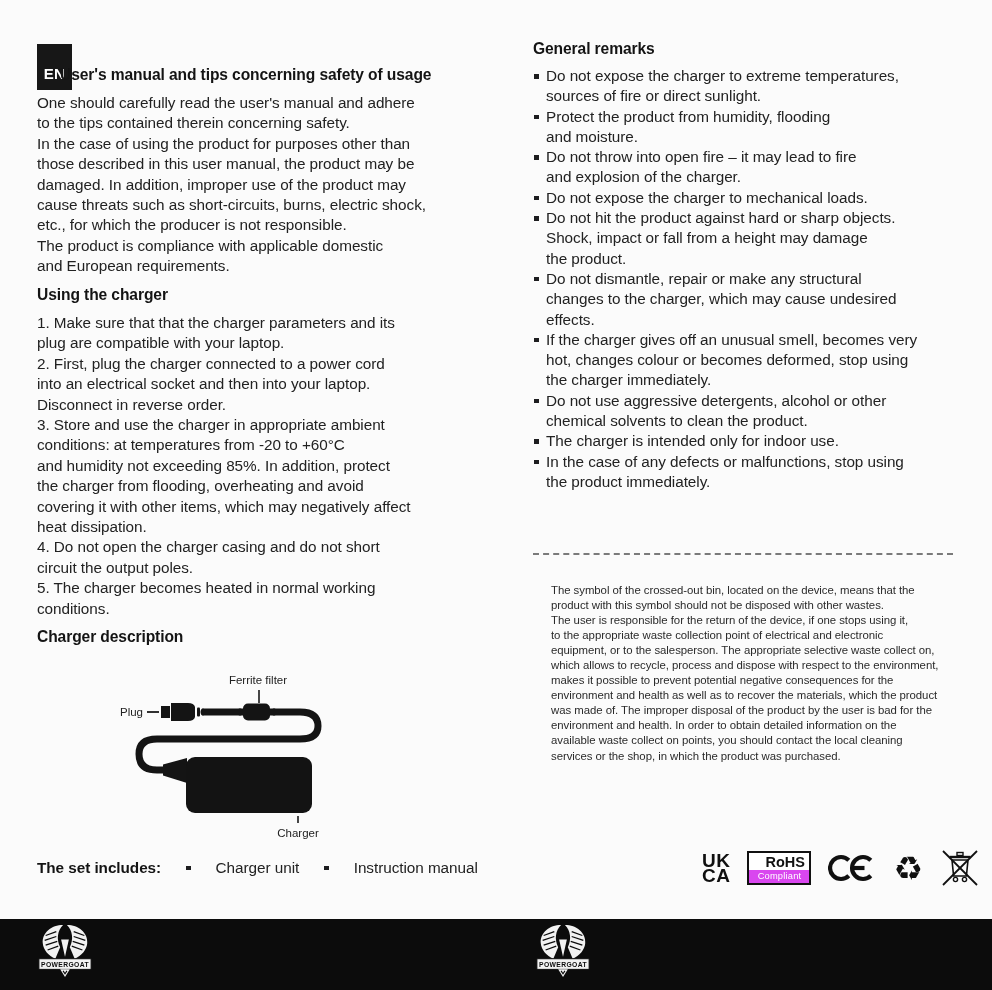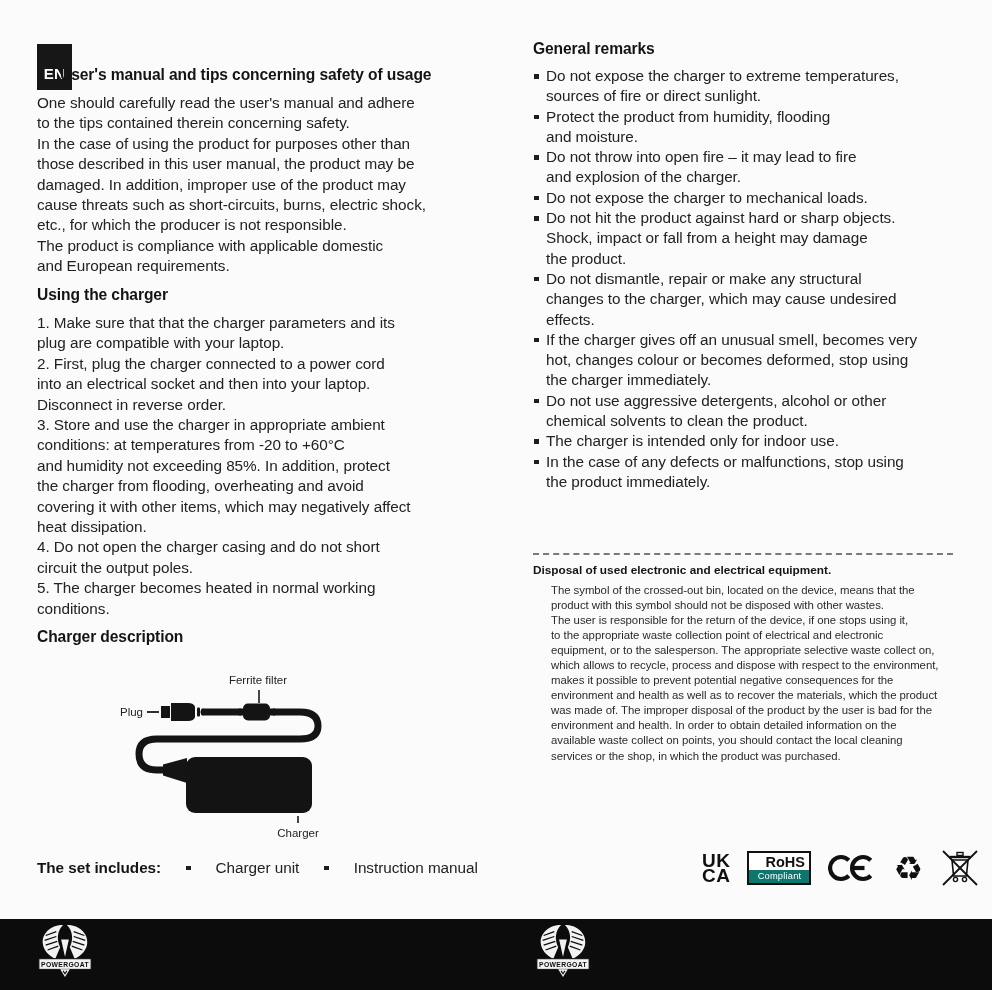--- a/index.html
+++ b/index.html
@@ -24,21 +24,21 @@
   .small-text{font-size:11.4px;line-height:15.05px;white-space:pre;color:#2a2a2a;letter-spacing:-.05px;}
   
   .set-line{font-size:15.3px;color:#222;display:flex;align-items:center;gap:25px;letter-spacing:-.05px;}
   .set-line .lbl{font-weight:700;color:#141414;}
   .sq{display:inline-block;width:4.5px;height:4.5px;background:#1d1d1f;}
   
   .certs{left:702px;top:848px;display:flex;align-items:center;gap:17px;}
   .ukca{font-weight:800;font-size:19px;line-height:15.5px;letter-spacing:.5px;color:#101010;text-align:right;}
   .rohs{width:60px;border:2.5px solid #111;text-align:center;background:#fff;}
   .rohs .top{font-weight:800;font-size:14.5px;color:#111;padding:1px 16px 0;}
-  .rohs .bot{background:#0f766e;color:#fff;font-size:9.3px;padding:1px 2px 2px;letter-spacing:.2px;}
+  .rohs .bot{background:#d946ef;color:#fff;font-size:9.3px;padding:1px 2px 2px;letter-spacing:.2px;}
   .recycle{font-size:33px;color:#101010;line-height:1;font-family:"DejaVu Sans",sans-serif;}
   
   .footer-bar{left:0;top:919px;width:992px;height:71px;background:#0c0c0c;}
   .diagram-text{font-size:11.5px;fill:#222;}
 </style>
 </head>
 <body>
 
 <div class="page">
 
@@ -132,21 +132,20 @@
 the charger immediately.</span></li>
     <li><span class="b-text">Do not use aggressive detergents, alcohol or other
 chemical solvents to clean the product.</span></li>
     <li><span class="b-text">The charger is intended only for indoor use.</span></li>
     <li><span class="b-text">In the case of any defects or malfunctions, stop using
 the product immediately.</span></li>
   </ul>
 
   <hr class="abs dashes" style="left:533px;top:545px;width:420px;">
 
-  <div class="abs small-h" style="left:533px;top:563px;">Disposal of used electronic and electrical equipment.</div>
   <div class="abs small-text" style="left:551px;top:583px;width:445px;">The symbol of the crossed-out bin, located on the device, means that the
 product with this symbol should not be disposed with other wastes.
 The user is responsible for the return of the device, if one stops using it,
 to the appropriate waste collection point of electrical and electronic
 equipment, or to the salesperson. The appropriate selective waste collect on,
 which allows to recycle, process and dispose with respect to the environment,
 makes it possible to prevent potential negative consequences for the
 environment and health as well as to recover the materials, which the product
 was made of. The improper disposal of the product by the user is bad for the
 environment and health. In order to obtain detailed information on the

